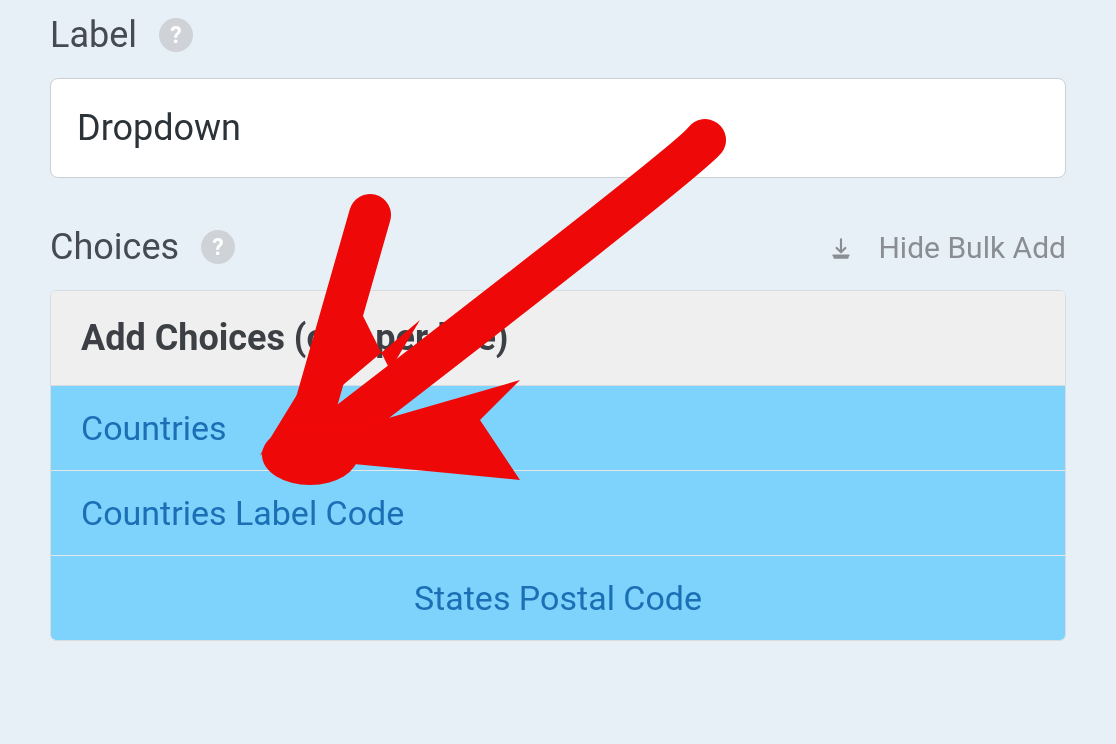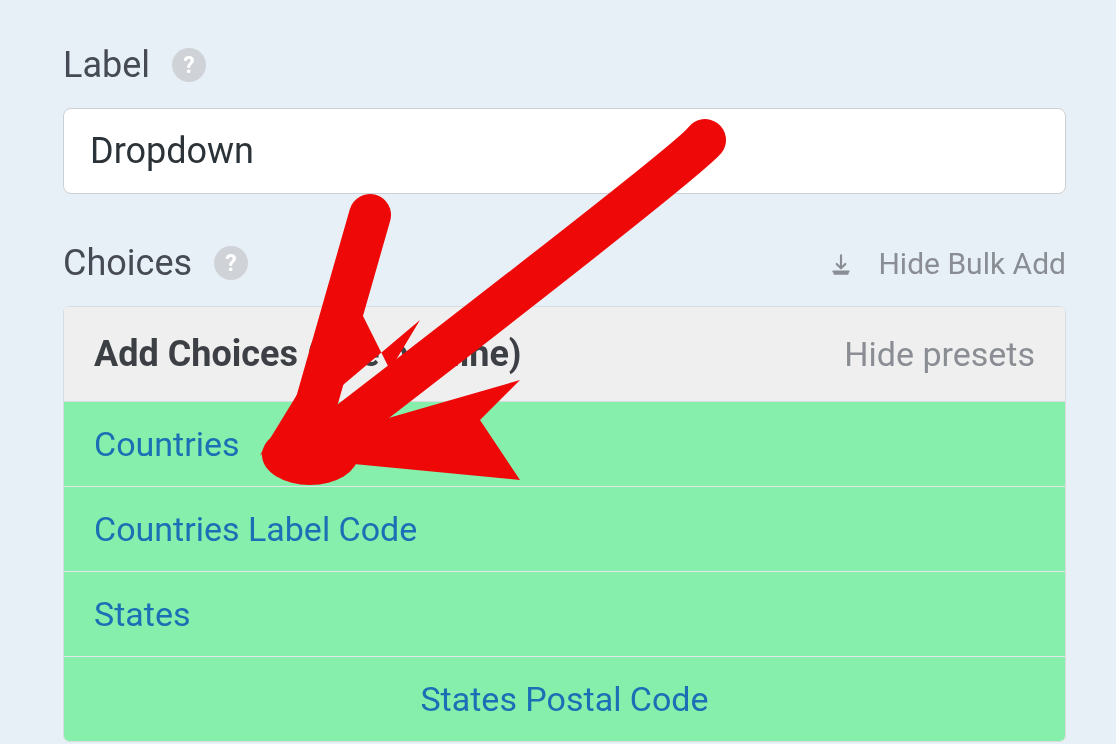--- a/index.html
+++ b/index.html
@@ -9,22 +9,21 @@
     }
     body {
       font-family: -apple-system, BlinkMacSystemFont, "Segoe UI", Roboto, Helvetica, Arial, sans-serif;
       background: #e7f0f7;
       width: 1116px;
       height: 744px;
       overflow: hidden;
       position: relative;
     }
     .container {
-      padding: 44px 50px 0 50px;
-      margin-left: 13px;
+      padding: 14px 50px 0 50px;
     }
     .section-header {
       display: flex;
       align-items: center;
       gap: 22px;
       margin-bottom: 22px;
     }
     .section-label {
       font-size: 36px;
       font-weight: 400;
@@ -38,21 +37,21 @@
       color: #fff;
       display: flex;
       align-items: center;
       justify-content: center;
       font-size: 23px;
       font-weight: 700;
       line-height: 1;
     }
     .text-input {
       width: 100%;
-      height: 86px;
+      height: 100px;
       border: 1px solid #ccd0d4;
       border-radius: 8px;
       background: #fff;
       font-size: 36px;
       color: #2c3338;
       padding: 0 26px;
       outline: none;
       font-family: inherit;
     }
     .choices-row {
@@ -115,21 +114,21 @@
       display: flex;
       flex-direction: column;
     }
     .preset-item {
       padding: 22px 30px;
       border-bottom: 1px solid #e4e6e8;
       font-size: 34px;
       color: #1a6fb5;
       cursor: pointer;
       user-select: none;
-      background: #86efac;
+      background: #7dd3fc;
     }
     .preset-item:last-child {
       border-bottom: none;
       text-align: center;
     }
     .annotation {
       position: absolute;
       pointer-events: none;
       top: 0;
       left: 0;
@@ -160,26 +159,24 @@
             <path d="M12 2a1 1 0 0 1 1 1v9.586l2.293-2.293a1 1 0 1 1 1.414 1.414l-4 4a1 1 0 0 1-1.414 0l-4-4a1 1 0 1 1 1.414-1.414L11 12.586V3a1 1 0 0 1 1-1zM4 18a1 1 0 0 1 1-1h14a1 1 0 1 1 0 2v1a1 1 0 0 1-1 1H6a1 1 0 0 1-1-1v-1a1 1 0 0 1-1-1z"></path>
           </svg>
       </span>
       <span>Hide Bulk Add</span>
     </div>
   </div>
 
   <div class="panel">
     <div class="panel-header">
       <span class="panel-title">Add Choices (one per line)</span>
-      <span class="panel-action">Hide presets</span>
     </div>
     <div class="preset-list">
       <div class="preset-item">Countries</div>
       <div class="preset-item">Countries Label Code</div>
-      <div class="preset-item">States</div>
       <div class="preset-item">States Postal Code</div>
     </div>
   </div>
 
 </div>
 
 <svg class="annotation" viewBox="0 0 1116 744">
   <g stroke="#ef0808" stroke-linecap="round" stroke-linejoin="round" fill="none">
 
     <path d="M 705 140 Q 690 160 300 460" stroke-width="42"></path>

